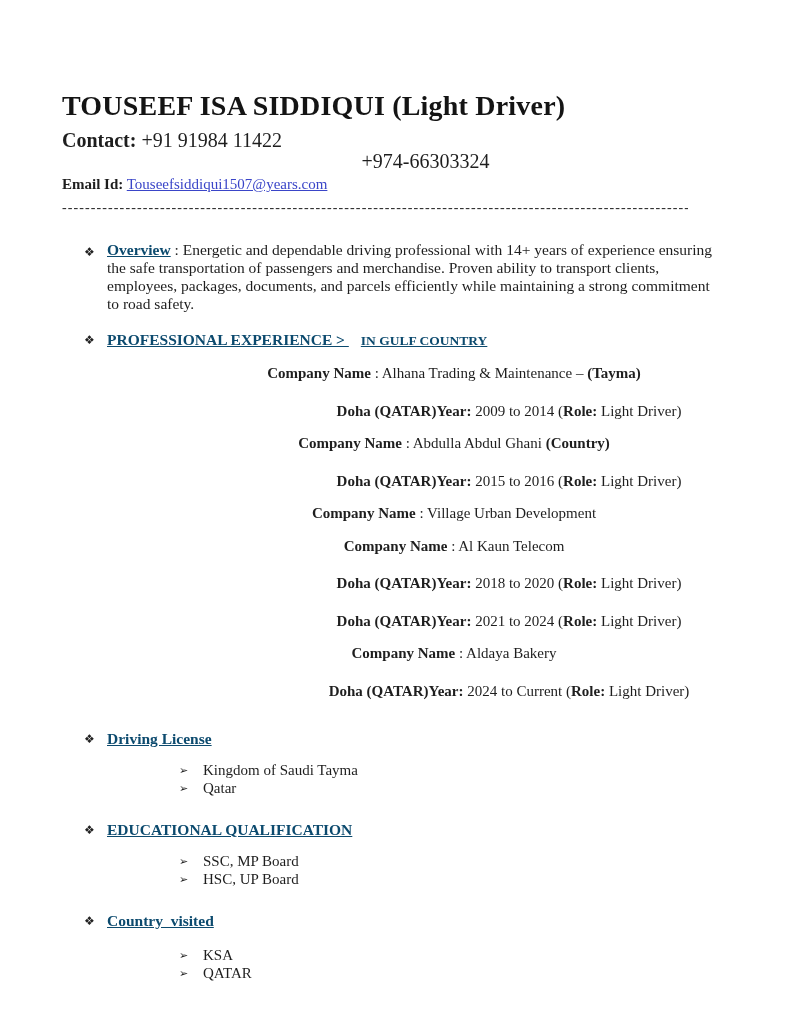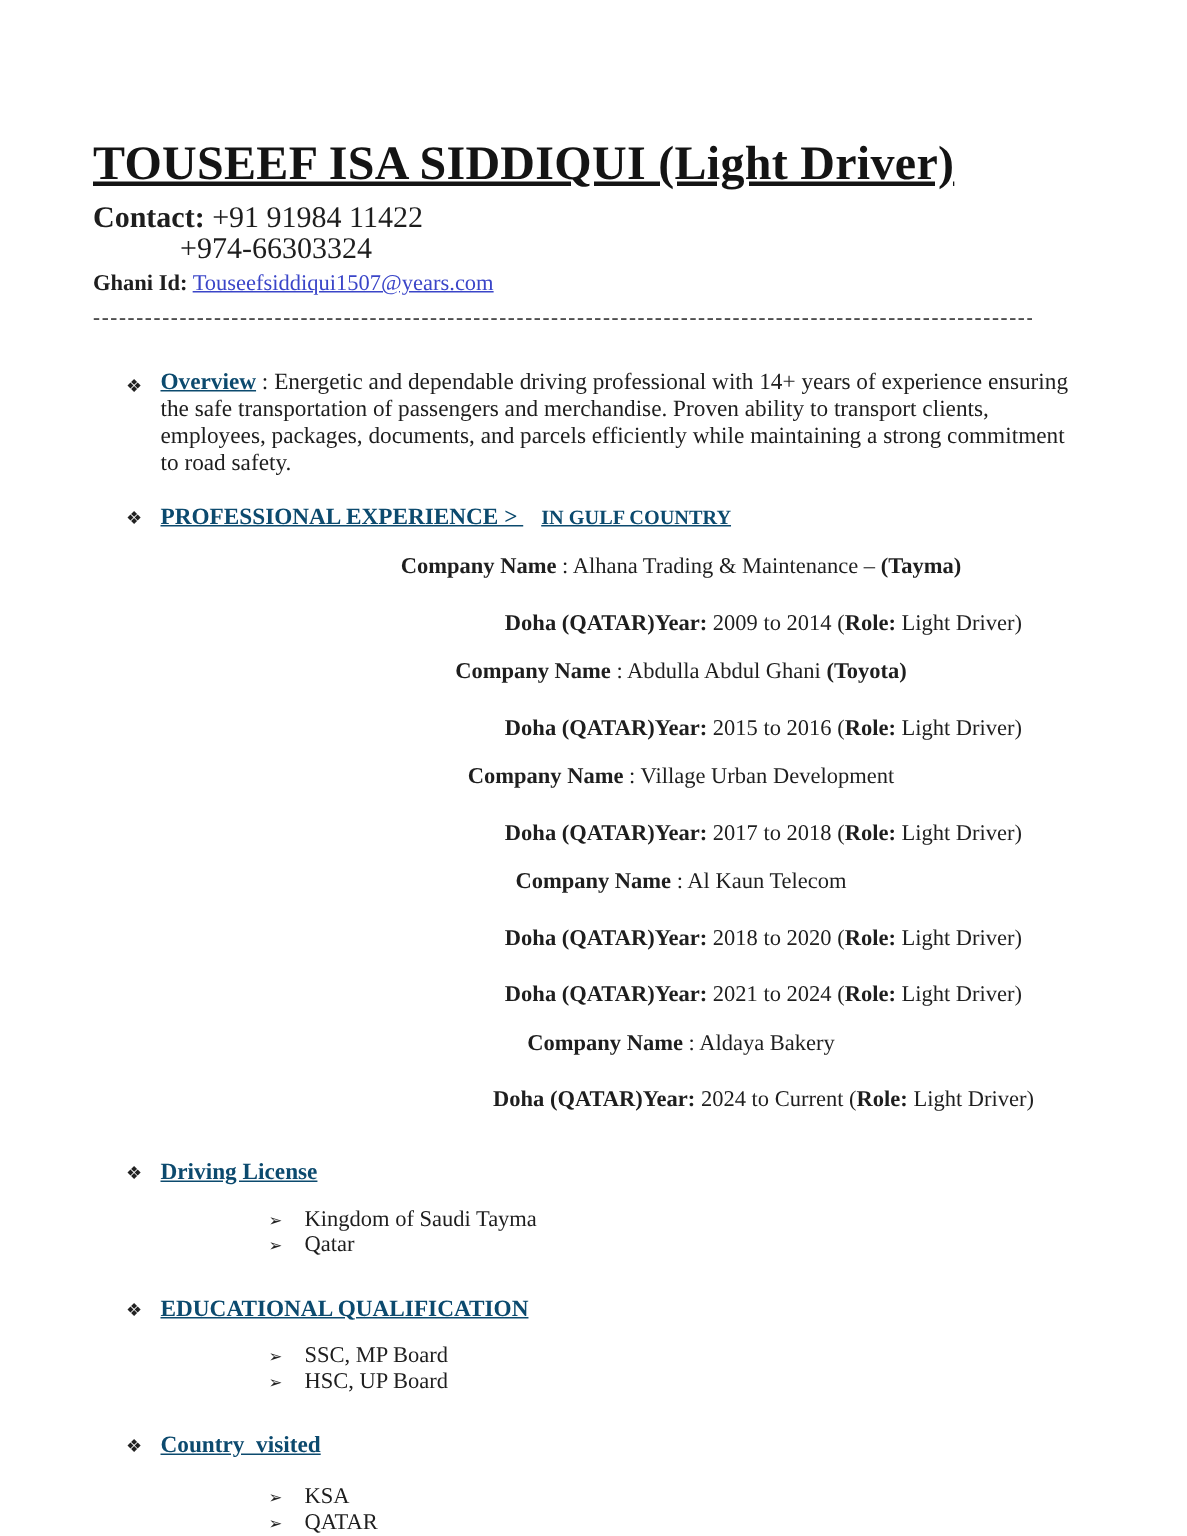--- a/index.html
+++ b/index.html
@@ -18,31 +18,30 @@
     box-sizing: border-box;
     width: 791px;
     height: 1024px;
     padding: 90px 60px 0 62px;
   }
   .b { font-weight: bold; }
 
   
   .doc-title {
     margin: 0 0 8px 0;
-    font-size: 32px;
+    font-size: 28px;
     font-weight: bold;
-    text-decoration: underline;
     letter-spacing: 0.2px;
     color: #141414;
   }
   .contact-line {
     font-size: 20px;
     line-height: 21px;
   }
-  .contact-indent { padding-left: 58px; }
+  .contact-indent { padding-left: 58px; text-align: center; }
   .email-line {
     font-size: 15px;
     line-height: 21px;
     margin-top: 2px;
   }
   .email-link {
     color: #3a45c8;
     text-decoration: underline;
     cursor: pointer;
   }
@@ -118,47 +117,46 @@
 </head>
 <body>
 
 <div class="page">
 
   <h1 class="doc-title">TOUSEEF ISA SIDDIQUI (Light Driver)</h1>
 
   <div class="contact-line"><span class="b">Contact:</span><span> +91 91984 11422</span></div>
   <div class="contact-line contact-indent"><span>+974-66303324</span></div>
 
-  <div class="email-line"><span class="b">Ghani Id:</span> <a class="email-link">Touseefsiddiqui1507@years.com</a></div>
+  <div class="email-line"><span class="b">Email Id:</span> <a class="email-link">Touseefsiddiqui1507@years.com</a></div>
 
   <div class="separator">----------------------------------------------------------------------------------------------------------------------------------------------------------------</div>
 
   <div class="sec overview">
     <span class="sec-bullet">❖</span><span class="sec-heading">Overview</span><span> : </span><span>Energetic and dependable driving professional with 14+ years of experience ensuring the safe transportation of passengers and merchandise. Proven ability to transport clients, employees, packages, documents, and parcels efficiently while maintaining a strong commitment to road safety.</span>
   </div>
 
   <div class="sec exp">
     <span class="sec-bullet">❖</span>
     <span class="sec-heading"><span>PROFESSIONAL EXPERIENCE &gt; </span><span class="sub">IN GULF COUNTRY</span></span>
 
     <div class="exp-entries">
 
       <div class="entry">
         <div><span class="b">Company Name</span><span> : </span><span>Alhana Trading &amp; Maintenance – </span><span class="b">(Tayma)</span></div>
         <div class="entry-line2"><span class="b"><span>Doha (QATAR)</span><span>Year:</span></span><span> 2009 to 2014 </span><span>(</span><span class="b">Role:</span><span> Light Driver</span><span>)</span></div>
       </div>
 
       <div class="entry">
-        <div><span class="b">Company Name</span><span> : </span><span>Abdulla Abdul Ghani </span><span class="b">(Toyota)</span></div>
+        <div><span class="b">Company Name</span><span> : </span><span>Abdulla Abdul Ghani </span><span class="b">(Country)</span></div>
         <div class="entry-line2"><span class="b"><span>Doha (QATAR)</span><span>Year:</span></span><span> 2015 to 2016 </span><span>(</span><span class="b">Role:</span><span> Light Driver</span><span>)</span></div>
       </div>
 
       <div class="entry">
         <div><span class="b">Company Name</span><span> : </span><span>Village Urban Development</span></div>
-        <div class="entry-line2"><span class="b"><span>Doha (QATAR)</span><span>Year:</span></span><span> 2017 to 2018 </span><span>(</span><span class="b">Role:</span><span> Light Driver</span><span>)</span></div>
       </div>
 
       <div class="entry">
         <div><span class="b">Company Name</span><span> : </span><span>Al Kaun Telecom</span></div>
         <div class="entry-line2"><span class="b"><span>Doha (QATAR)</span><span>Year:</span></span><span> 2018 to 2020 </span><span>(</span><span class="b">Role:</span><span> Light Driver</span><span>)</span></div>
       </div>
 
       <div class="entry">
         <div class="entry-line2"><span class="b"><span>Doha (QATAR)</span><span>Year:</span></span><span> 2021 to 2024 </span><span>(</span><span class="b">Role:</span><span> Light Driver</span><span>)</span></div>
       </div>

